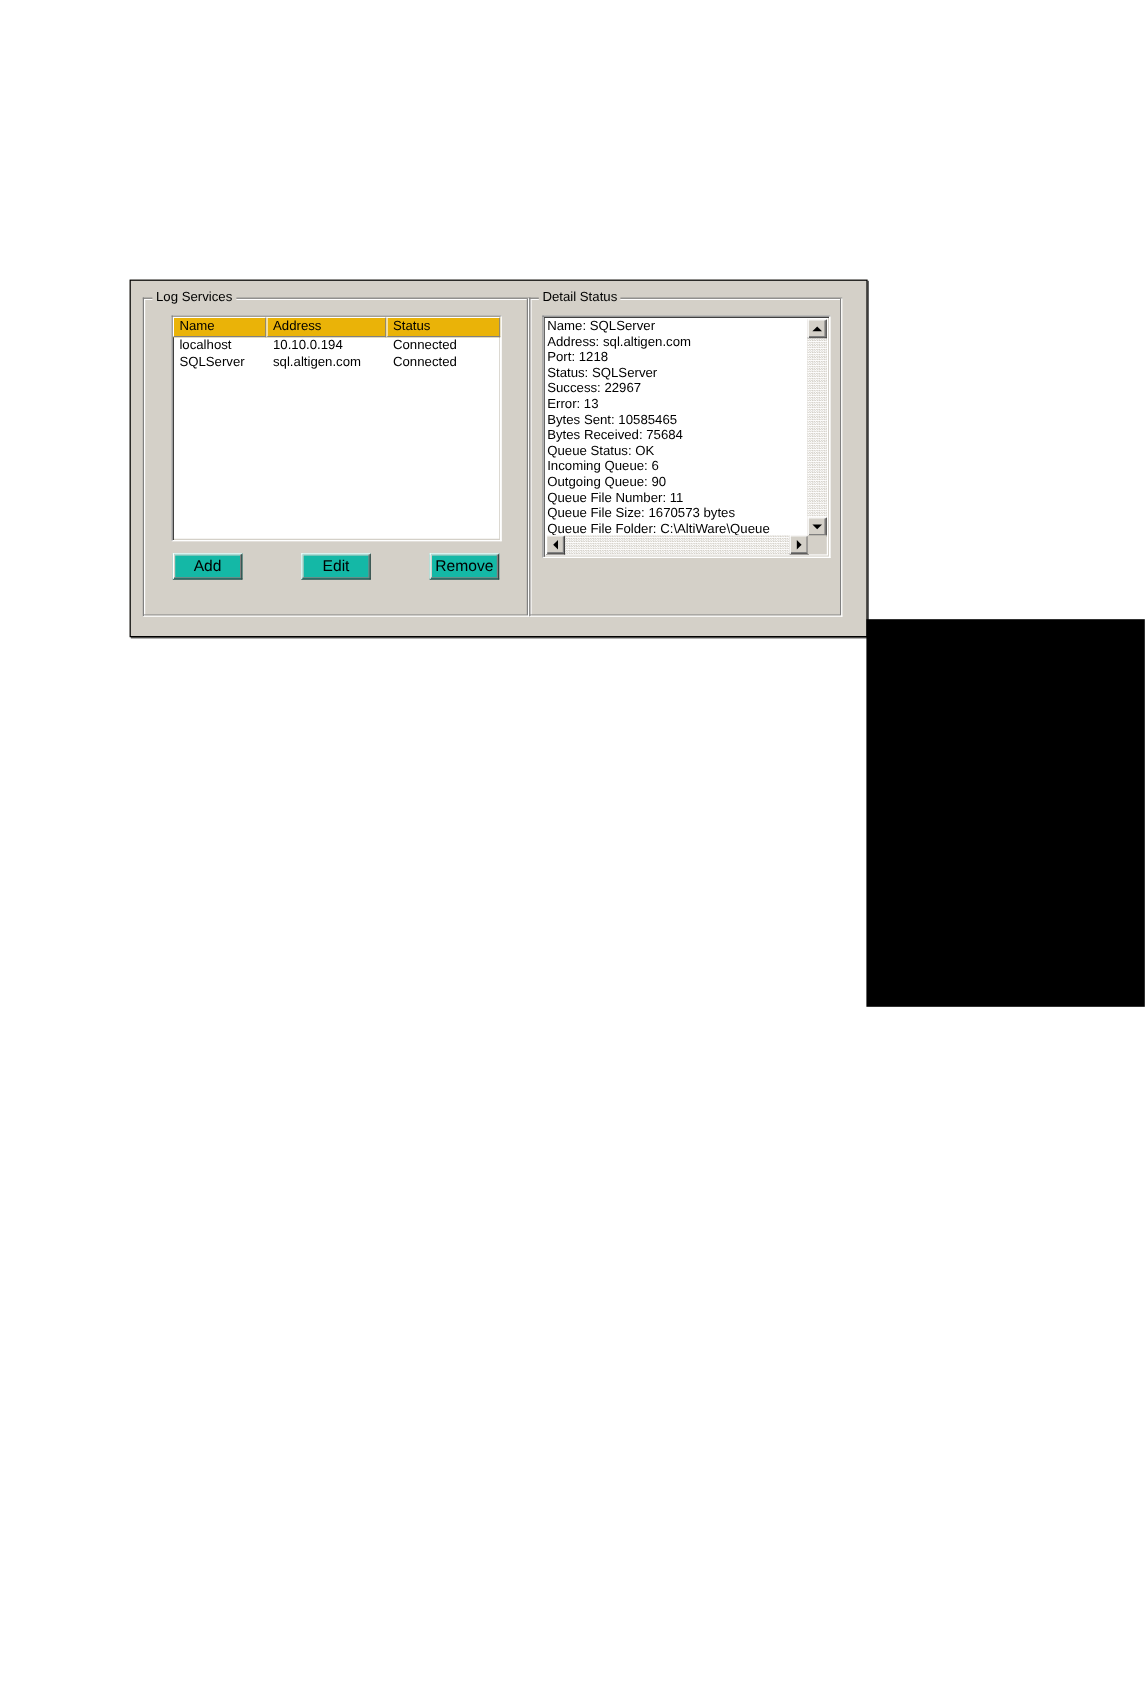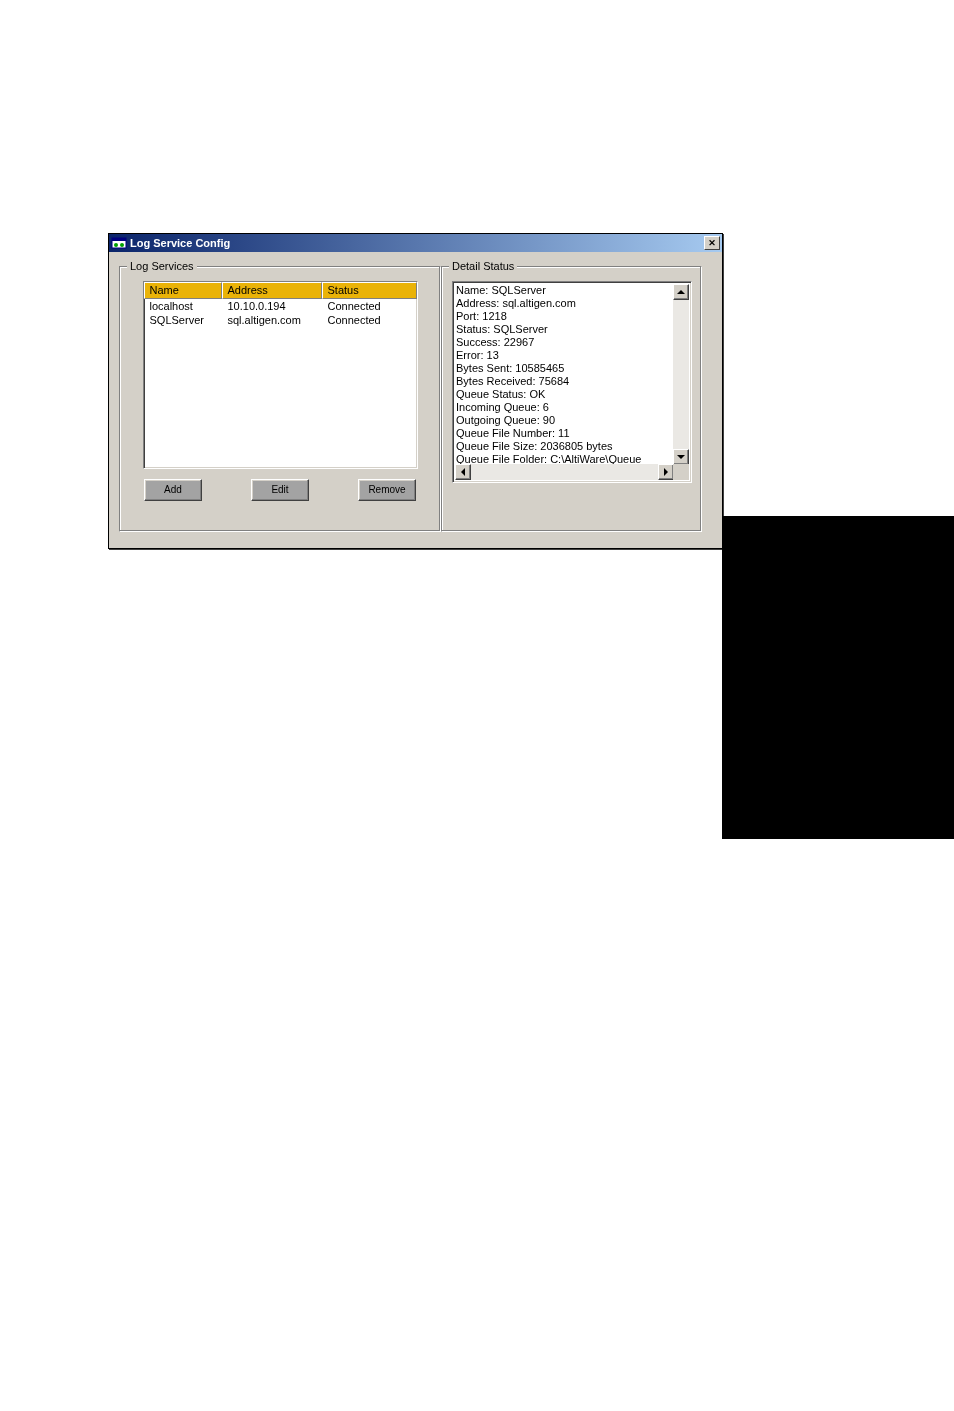--- a/index.html
+++ b/index.html
@@ -129,27 +129,27 @@
     .col-status { width: 95px; }
 
     .button-row {
       display: flex;
       justify-content: space-between;
       padding: 0 14px;
     }
     .win-btn {
       width: 58px;
       height: 22px;
-      background: #a3a3a3;
+      background: #14b8a6;
       border-top: 1px solid #fff;
       border-left: 1px solid #fff;
       border-right: 1px solid #404040;
       border-bottom: 1px solid #404040;
       box-shadow: inset -1px -1px 0 #808080, inset 1px 1px 0 #d4d0c8;
-      font-size: 10px;
+      font-size: 13px;
       color: #000;
       text-align: center;
       line-height: 20px;
       cursor: default;
     }
 
     .detail-box {
       width: 240px;
       height: 202px;
       background: #fff;
@@ -222,34 +222,20 @@
       top: 516px;
       width: 232px;
       height: 323px;
       background: #000;
     }
   </style>
 </head>
 <body>
 
 <div class="dialog">
-  <div class="titlebar">
-    <span class="titlebar-icon">
-      <svg viewBox="0 0 16 16">
-        <rect x="1" y="3" width="14" height="10" fill="#fff" stroke="#00007f" stroke-width="1"></rect>
-        <rect x="1" y="3" width="14" height="3" fill="#00007f"></rect>
-        <circle cx="5" cy="10" r="2" fill="#00a000"></circle>
-        <circle cx="11" cy="10" r="2" fill="#00a000"></circle>
-      </svg>
-    </span>
-    <span class="titlebar-text">Log Service Config</span>
-    <div class="close-btn">
-      <span>✕</span>
-    </div>
-  </div>
 
   <div class="dialog-body">
 
     <div class="groupbox left">
       <span class="groupbox-label">Log Services</span>
 
       <div class="listview">
         <div class="listview-header">
           <div class="listview-header-cell col-name">Name</div>
           <div class="listview-header-cell col-address">Address</div>
@@ -286,21 +272,21 @@
           <div>Port: 1218</div>
           <div>Status: SQLServer</div>
           <div>Success: 22967</div>
           <div>Error: 13</div>
           <div>Bytes Sent: 10585465</div>
           <div>Bytes Received: 75684</div>
           <div>Queue Status: OK</div>
           <div>Incoming Queue: 6</div>
           <div>Outgoing Queue: 90</div>
           <div>Queue File Number: 11</div>
-          <div>Queue File Size: 2036805 bytes</div>
+          <div>Queue File Size: 1670573 bytes</div>
           <div>Queue File Folder: C:\AltiWare\Queue</div>
         </div>
 
         <div class="vscroll">
           <div class="scroll-btn">
               <div class="arrow up"></div>
             </div>
           <div class="scroll-track-v"></div>
           <div class="scroll-btn">
               <div class="arrow down"></div>

